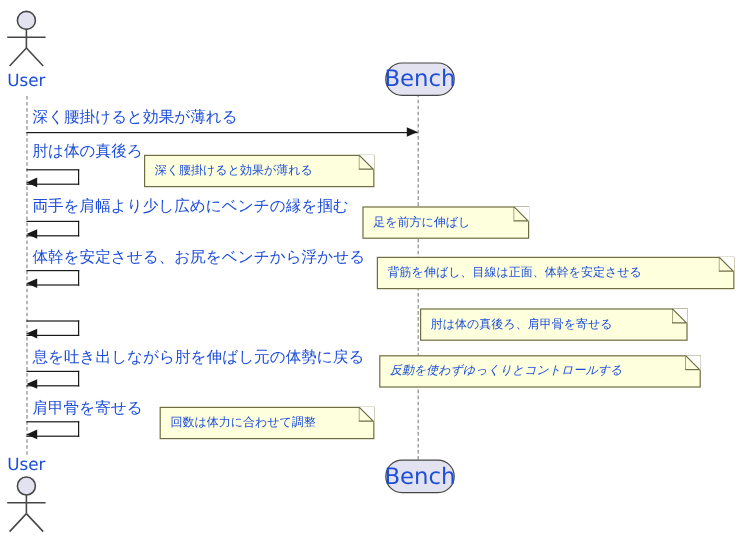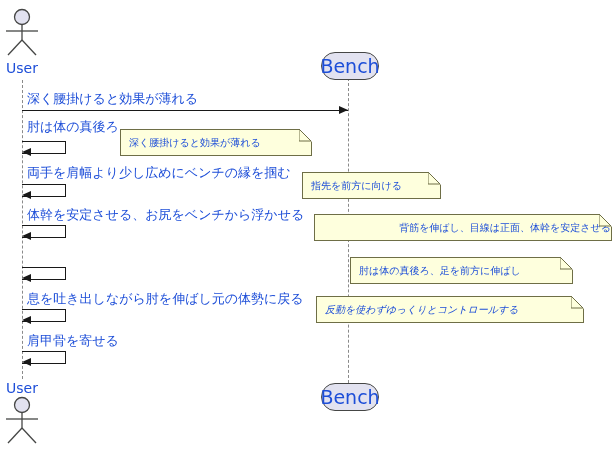--- a/index.html
+++ b/index.html
@@ -44,21 +44,21 @@
   .m7-label{top:333px;} .m7-loop{top:351px;} .m7-head{left:22px;top:358px;}
 
   .note{
     position:absolute;height:27px;box-sizing:border-box;
     background:var(--note-fill,#FEFFDD);
     border:1px solid var(--note-border,#6E6E46);
     font-size:10px;line-height:25px;padding-left:8px;white-space:nowrap;overflow:visible;
   }
   .n1{left:120px;top:129px;width:192px;}
   .n2{left:302px;top:172px;width:139px;}
-  .n3{left:314px;top:214px;width:298px;text-align:right;}
+  .n3{left:314px;top:214px;width:298px;}
   .n4{left:350px;top:257px;width:223px;}
   .n5{left:316px;top:296px;width:268px;font-style:italic;}
   .n6{left:133px;top:339px;width:179px;}
 
   .fold{position:absolute;top:-1px;right:-1px;}
   .fold-cut{fill:#ffffff;}
   .fold-flap{fill:var(--note-fill,#FEFFDD);stroke:var(--note-border,#6E6E46);stroke-width:1;}
 </style>
 </head>
 <body>
@@ -121,41 +121,48 @@
   <div class="arrow-left m7-head"></div>
 
   <div class="note n1">
     <span>深く腰掛けると効果が薄れる</span>
     <svg class="fold" width="13" height="13" viewBox="0 0 13 13">
       <polygon class="fold-cut" points="0,0 13,0 13,13"></polygon>
       <path class="fold-flap" d="M0,0 L0,12 L12,12 Z"></path>
     </svg>
   </div>
   <div class="note n2">
-    <span>指先を前方に向ける</span>
+    <span>足を前方に伸ばし</span>
     <svg class="fold" width="13" height="13" viewBox="0 0 13 13">
       <polygon class="fold-cut" points="0,0 13,0 13,13"></polygon>
       <path class="fold-flap" d="M0,0 L0,12 L12,12 Z"></path>
     </svg>
   </div>
   <div class="note n3">
     <span>背筋を伸ばし、目線は正面、体幹を安定させる</span>
     <svg class="fold" width="13" height="13" viewBox="0 0 13 13">
       <polygon class="fold-cut" points="0,0 13,0 13,13"></polygon>
       <path class="fold-flap" d="M0,0 L0,12 L12,12 Z"></path>
     </svg>
   </div>
   <div class="note n4">
-    <span>肘は体の真後ろ、足を前方に伸ばし</span>
+    <span>肘は体の真後ろ、肩甲骨を寄せる</span>
     <svg class="fold" width="13" height="13" viewBox="0 0 13 13">
       <polygon class="fold-cut" points="0,0 13,0 13,13"></polygon>
       <path class="fold-flap" d="M0,0 L0,12 L12,12 Z"></path>
     </svg>
   </div>
   <div class="note n5">
     <span>反動を使わずゆっくりとコントロールする</span>
     <svg class="fold" width="13" height="13" viewBox="0 0 13 13">
       <polygon class="fold-cut" points="0,0 13,0 13,13"></polygon>
       <path class="fold-flap" d="M0,0 L0,12 L12,12 Z"></path>
     </svg>
   </div>
+  <div class="note n6">
+    <span>回数は体力に合わせて調整</span>
+    <svg class="fold" width="13" height="13" viewBox="0 0 13 13">
+      <polygon class="fold-cut" points="0,0 13,0 13,13"></polygon>
+      <path class="fold-flap" d="M0,0 L0,12 L12,12 Z"></path>
+    </svg>
+  </div>
 
 </div>
 
 </body></html>

